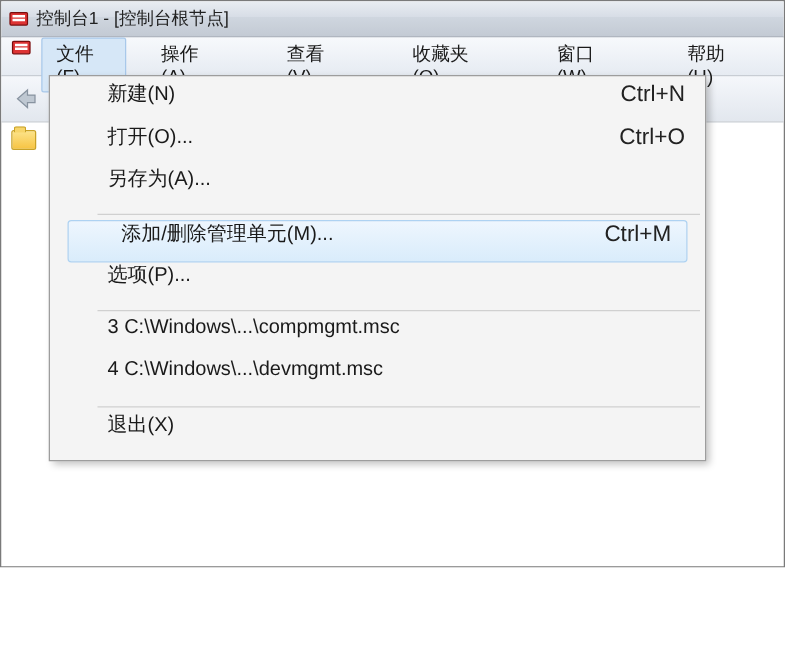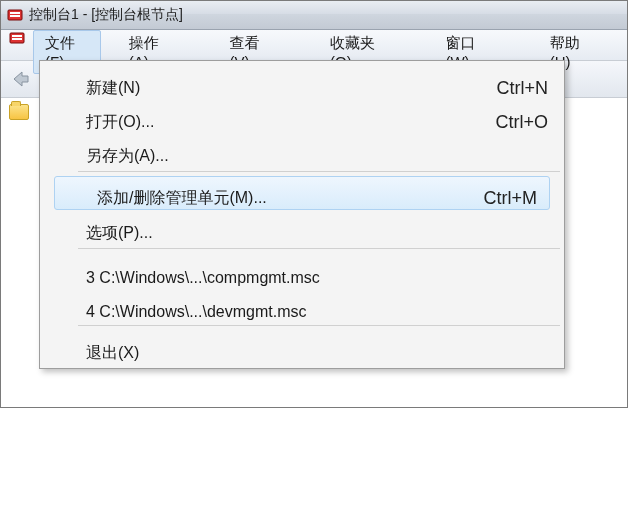--- a/index.html
+++ b/index.html
@@ -1,16 +1,16 @@
 <!DOCTYPE html>
 <html><head>
 <meta charset="utf-8">
 <style>
   html,body{margin:0;padding:0;font-family:"Microsoft YaHei","Segoe UI",Tahoma,sans-serif;font-size:14px;background:#fff}
-  .window{width:628px;height:408px;position:relative;box-sizing:border-box;border:1px solid #7a7a7a;background:#fff;overflow:hidden}
+  .window{width:628px;height:454px;position:relative;box-sizing:border-box;border:1px solid #7a7a7a;background:#fff;overflow:hidden}
   
   .titlebar{height:28px;background:linear-gradient(to bottom,#e9edf2 0%,#d7dde6 45%,#cfd6df 46%,#c3cad4 100%);display:flex;align-items:center;padding:0 6px;border-bottom:1px solid #9aa3af}
   .titlebar .app-icon{width:16px;height:16px;margin-right:6px}
   .titlebar .title{font-size:14px;color:#222}
   .app-icon svg{display:block}
   
   .menubar{height:30px;background:linear-gradient(to bottom,#f7f9fc,#e6ebf2);display:flex;align-items:flex-start;padding:0 4px;border-bottom:1px solid #c8cdd4;position:relative}
   .menubar .app-icon{width:16px;height:16px;margin:0 8px 0 4px}
   .menu-item{padding:4px 28px;color:#1a1a1a;font-size:15px;cursor:default}
   .menu-item.open{background:#d6e7f7;border:1px solid #a8c8ea;border-radius:2px;padding:3px 11px}
@@ -18,21 +18,21 @@
   .toolbar{height:36px;background:linear-gradient(to bottom,#f5f7fb,#e2e7ee);display:flex;align-items:center;padding:0 6px;border-bottom:1px solid #c8cdd4}
   .back-arrow{width:28px;height:24px;display:flex;align-items:center;justify-content:center}
   
   .body{display:flex;height:calc(100% - 28px - 30px - 36px)}
   .tree-pane{width:100%;padding:6px 8px;box-sizing:border-box}
   .folder-row{display:flex;align-items:center;gap:6px}
   .folder-icon{width:18px;height:14px;background:linear-gradient(to bottom,#fce38a,#f7c443);border:1px solid #c9a227;border-radius:2px;position:relative}
   .folder-icon:before{content:"";position:absolute;top:-4px;left:1px;width:8px;height:4px;background:#f7d56a;border:1px solid #c9a227;border-bottom:none;border-radius:2px 2px 0 0}
   
   .dropdown{position:absolute;left:38px;top:59px;width:520px;background:#f4f4f4;border:1px solid #9d9d9d;box-shadow:3px 3px 6px rgba(0,0,0,.25);padding:4px 2px}
-  .dd-row{display:flex;align-items:flex-end;height:34px;padding:0 14px 0 44px;color:#1a1a1a;font-size:16px;cursor:default;position:relative}
+  .dd-row{display:flex;align-items:flex-start;height:34px;padding:0 14px 0 44px;color:#1a1a1a;font-size:16px;cursor:default;position:relative}
   .dd-row .label{flex:1}
   .dd-row .accel{color:#222;font-size:18px;margin-left:24px}
   .dd-row.highlight{background:linear-gradient(to bottom,#eef6fe,#d9ecfb);border:1px solid #aed2f2;border-radius:3px;margin:0 12px;padding:0 12px 0 42px;height:32px}
   .dd-sep{height:1px;background:#d0d0d0;margin:4px 2px 4px 36px}
 </style>
 </head>
 <body>
 
 <div class="window">
 

